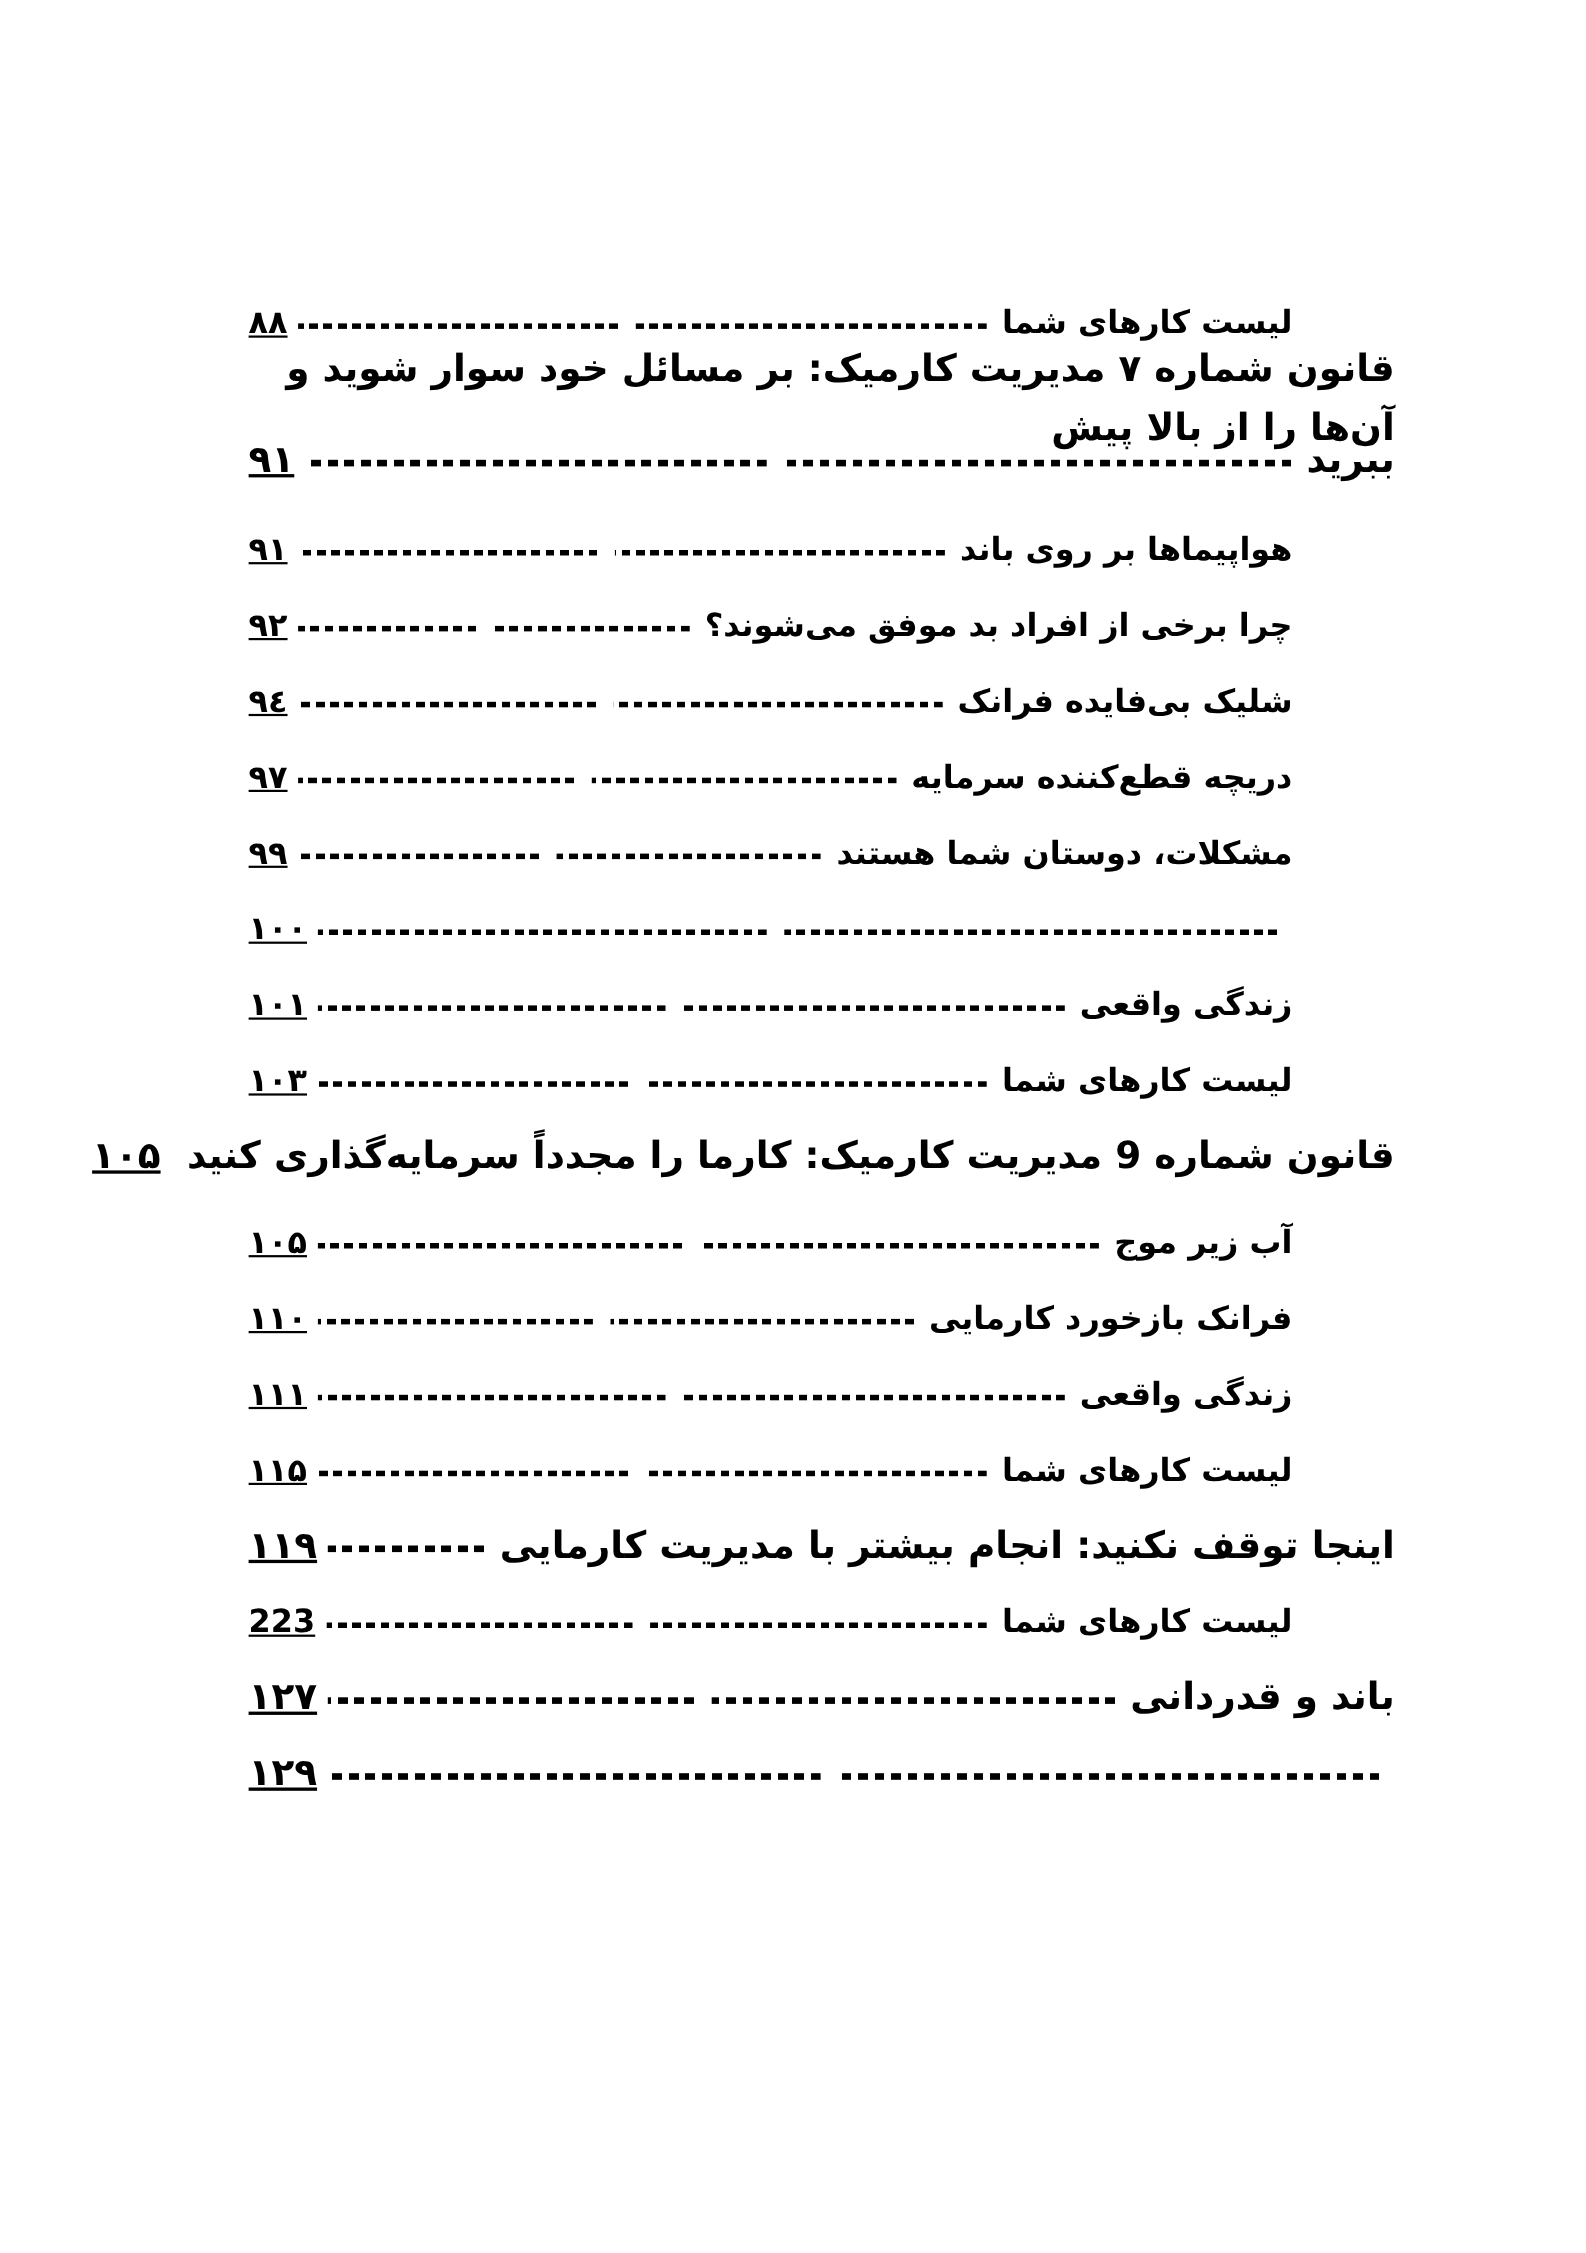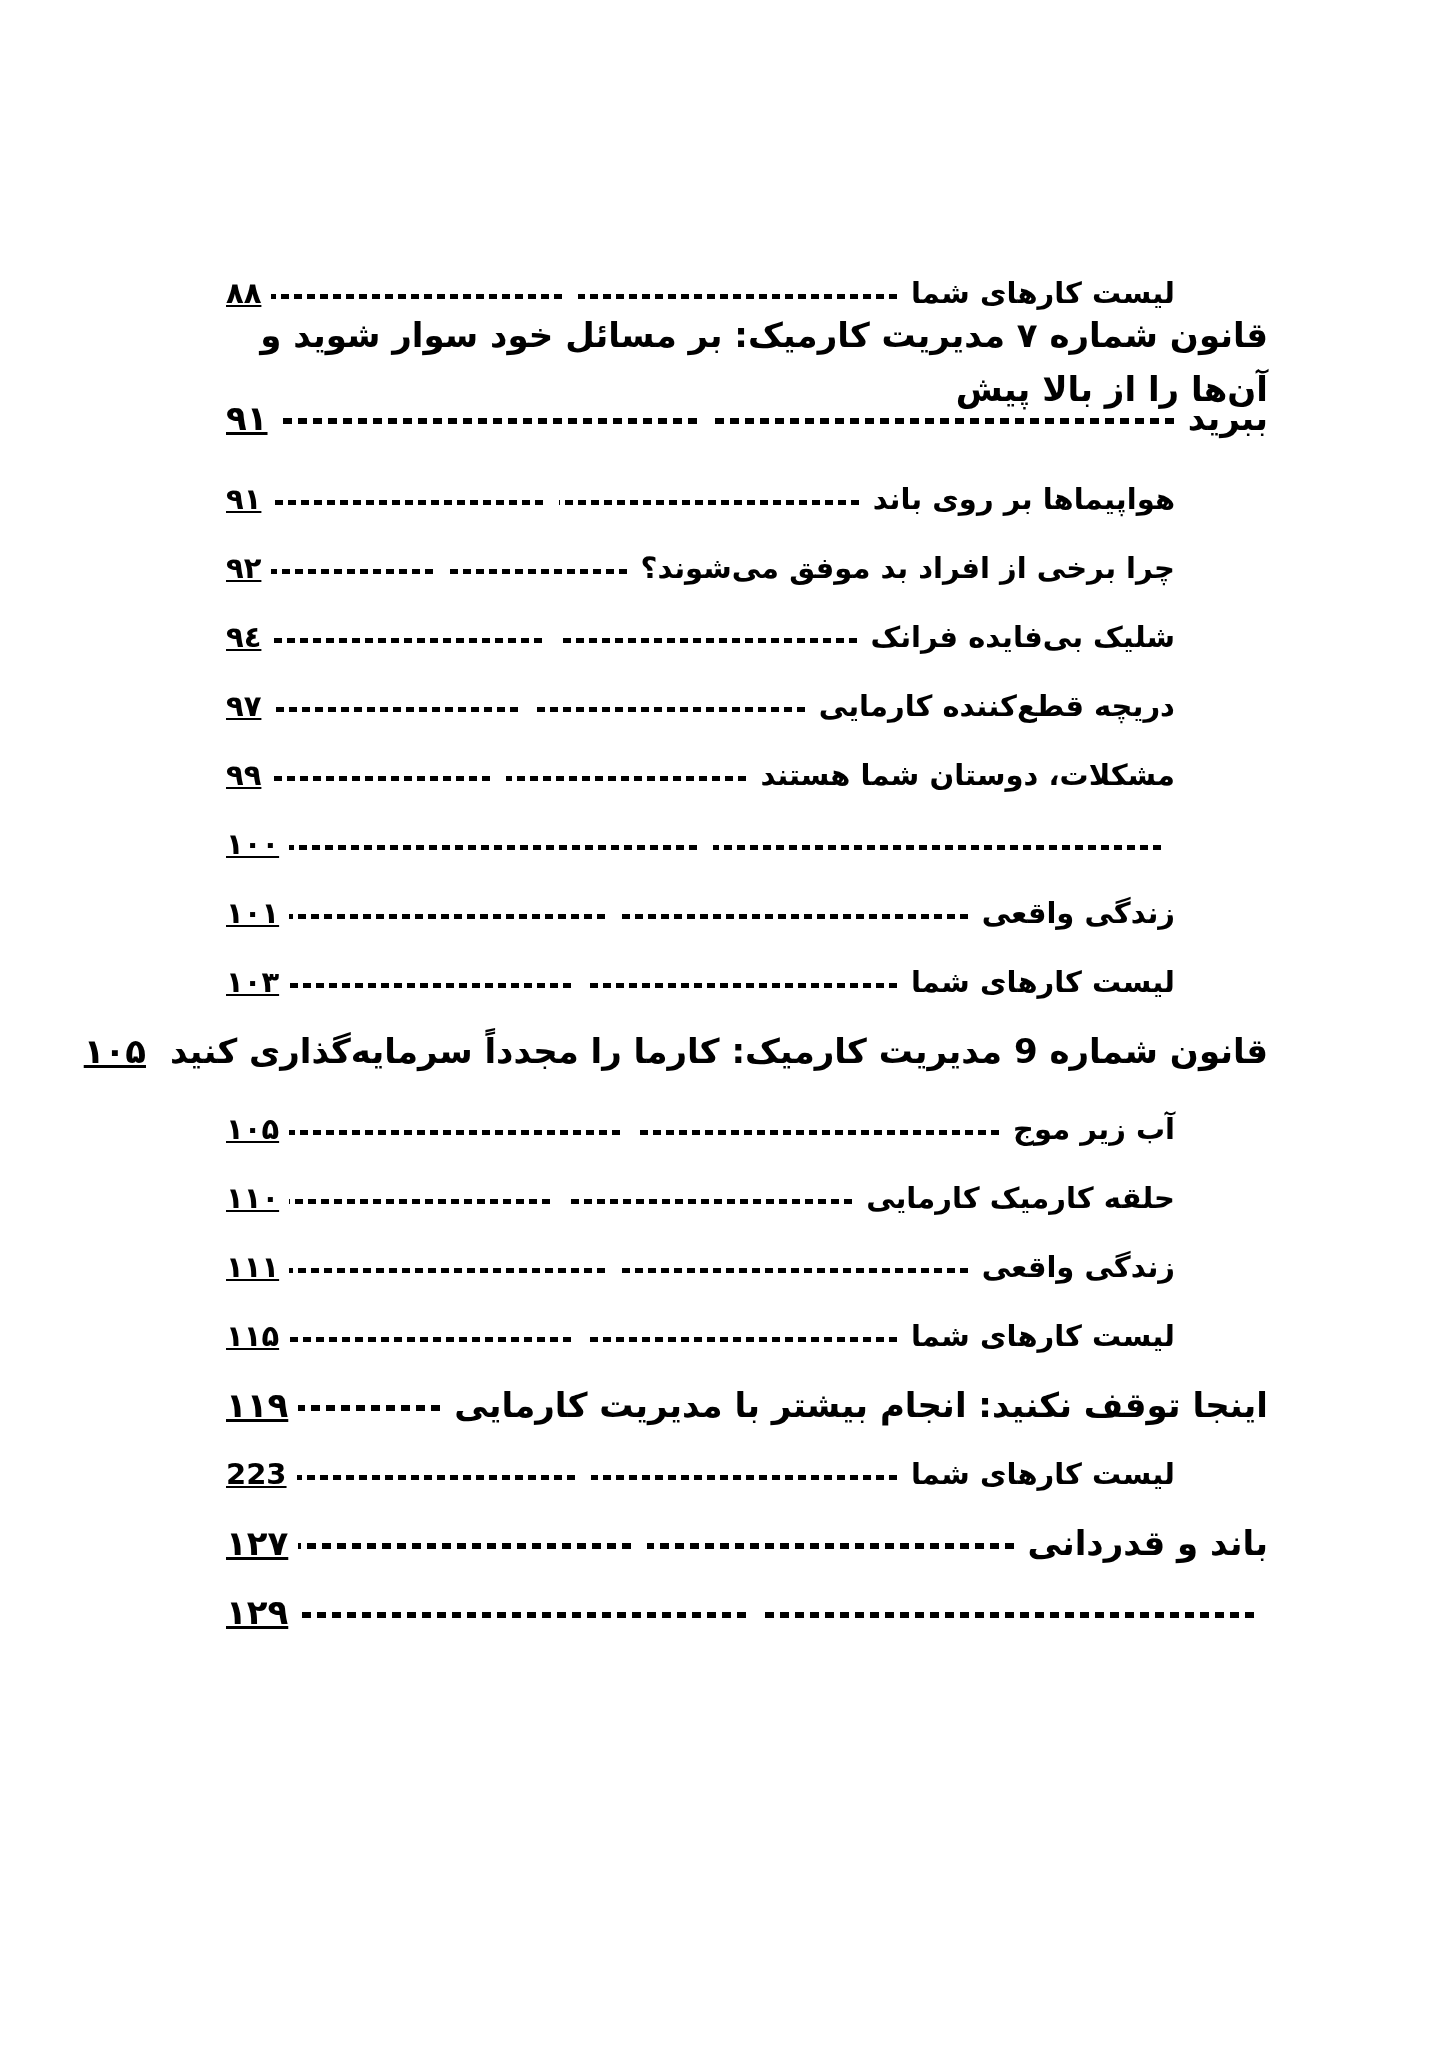--- a/index.html
+++ b/index.html
@@ -113,21 +113,21 @@
     <div class="row section">
       <span class="label">شلیک بی‌فایده فرانک</span>
       <span class="lead">
           <span class="seg s1"></span>
           <span class="seg s2"></span>
         </span>
       <span class="page-num">۹٤</span>
     </div>
 
     <div class="row section">
-      <span class="label">دریچه قطع‌کننده کارمایی</span>
+      <span class="label">دریچه قطع‌کننده سرمایه</span>
       <span class="lead">
           <span class="seg s1"></span>
           <span class="seg s2"></span>
         </span>
       <span class="page-num">۹۷</span>
     </div>
 
     <div class="row section">
       <span class="label">مشکلات، دوستان شما هستند</span>
       <span class="lead">
@@ -174,21 +174,21 @@
     <div class="row section">
       <span class="label">آب زیر موج</span>
       <span class="lead">
           <span class="seg s1"></span>
           <span class="seg s2"></span>
         </span>
       <span class="page-num">۱۰۵</span>
     </div>
 
     <div class="row section">
-      <span class="label">حلقه کارمیک کارمایی</span>
+      <span class="label">فرانک بازخورد کارمایی</span>
       <span class="lead">
           <span class="seg s1"></span>
           <span class="seg s2"></span>
         </span>
       <span class="page-num">۱۱۰</span>
     </div>
 
     <div class="row section">
       <span class="label">زندگی واقعی</span>
       <span class="lead">

